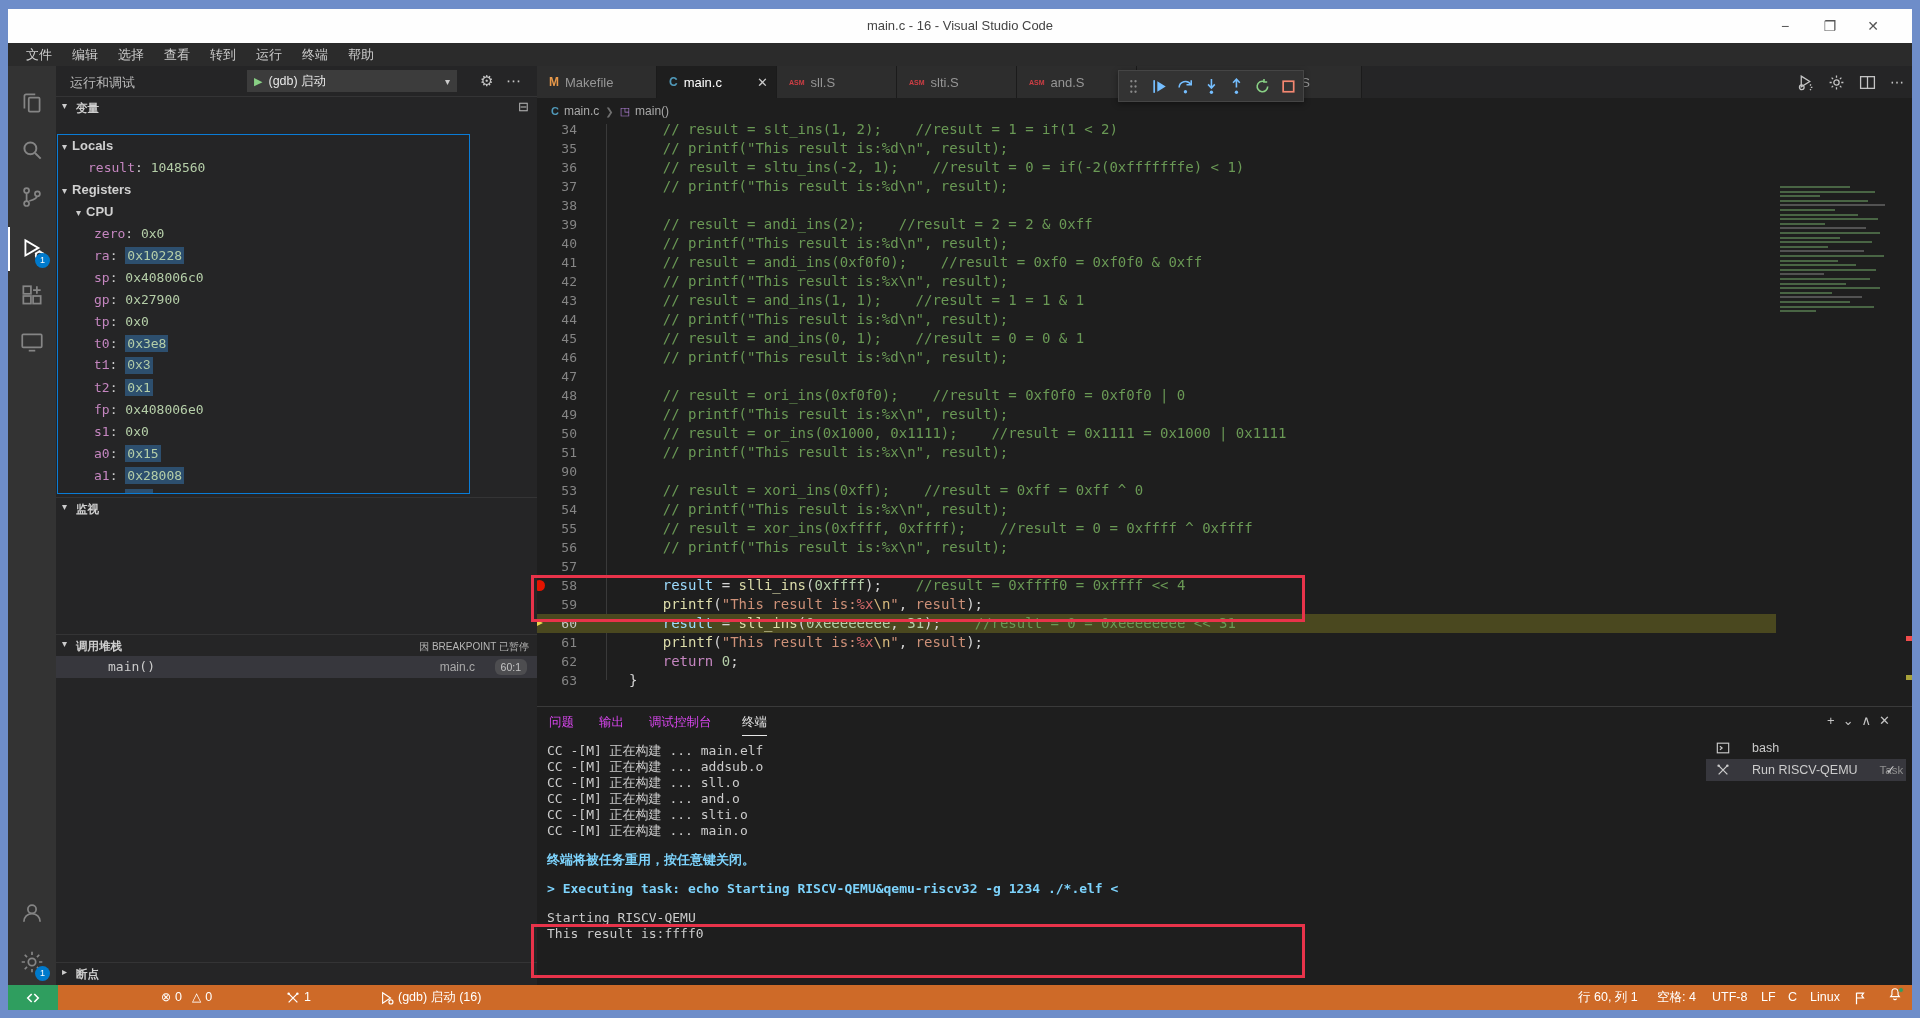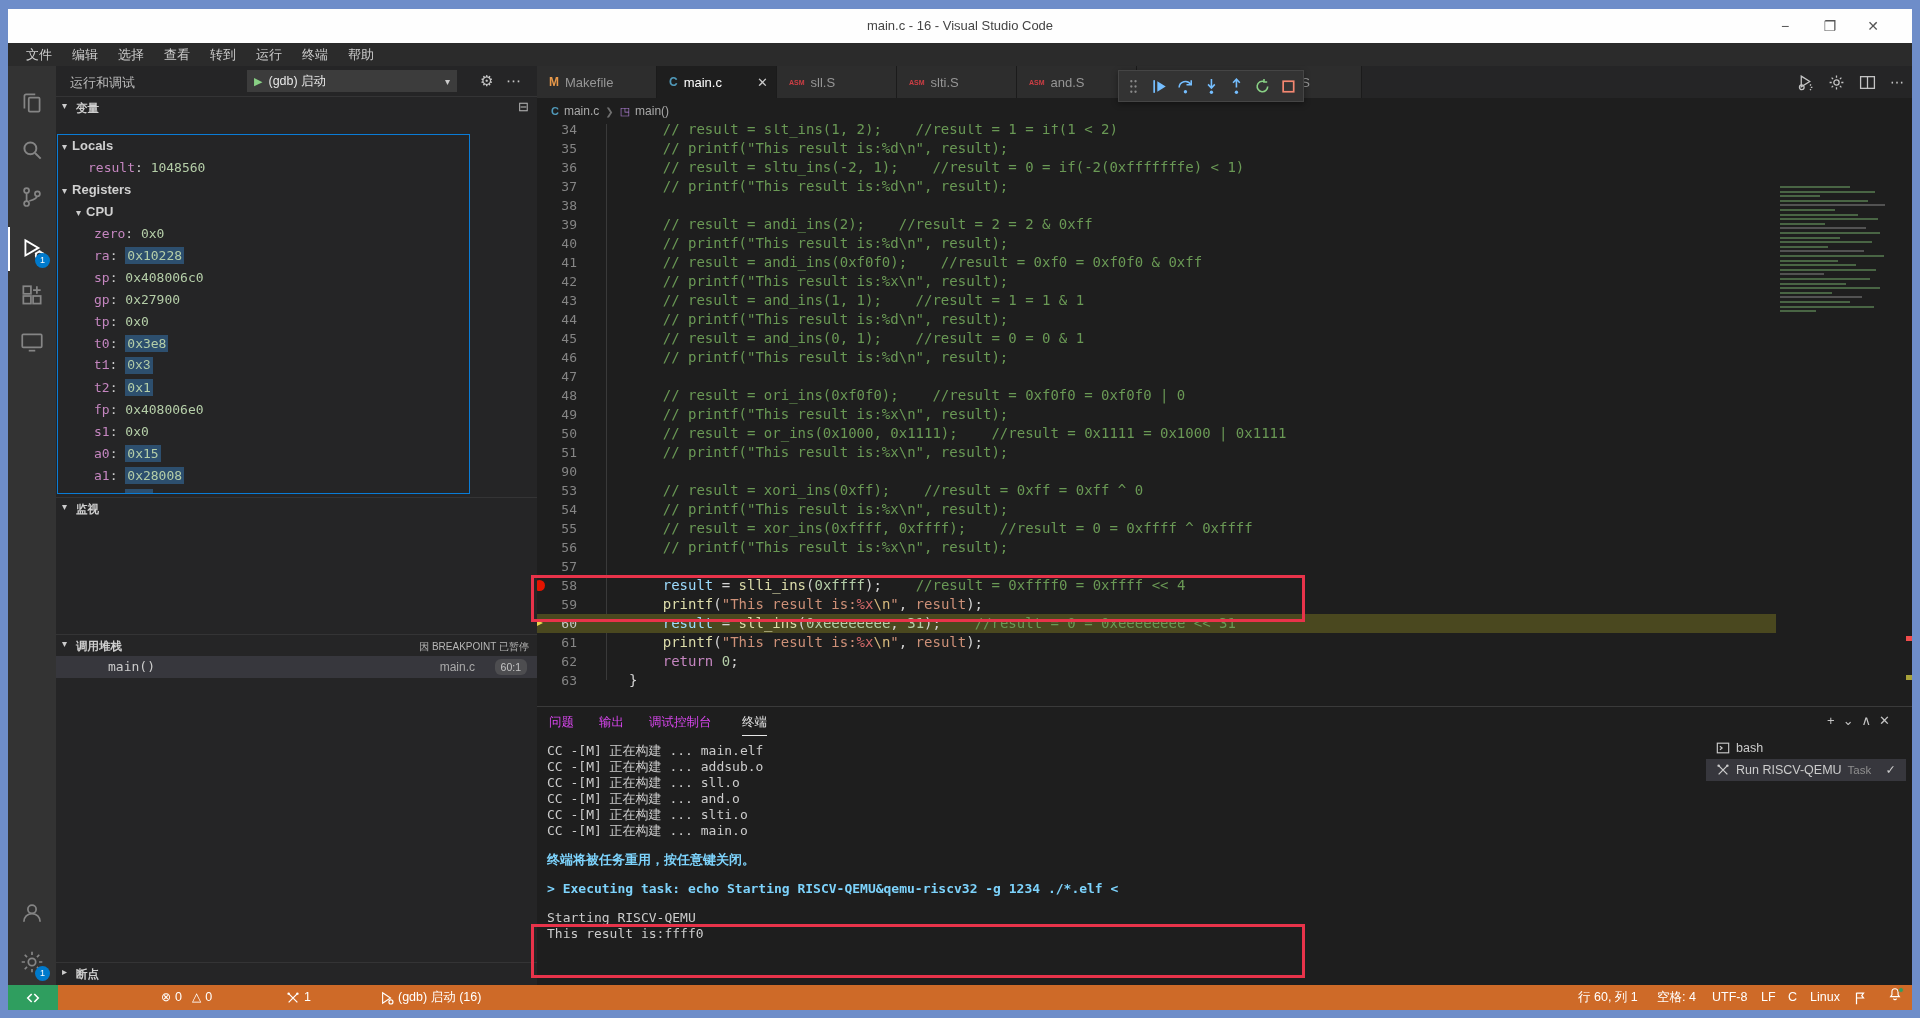--- a/index.html
+++ b/index.html
@@ -98,21 +98,21 @@
   #panel { left:537px; top:706px; width:1375px; height:279px; background:#1e1e1e; border-top:1px solid #3a3a3a; color:#cccccc; }
   .panel-tab { position:absolute; top:7px; font-size:12.5px; color:#d946ef; }
   .panel-tab.active { color:#e7e7e7; border-bottom:1px solid #e7e7e7; padding-bottom:4px; }
   #panel-actions { position:absolute; right:22px; top:6px; display:flex; gap:8px; color:#c5c5c5; font-size:13px; }
   #terminal-out { position:absolute; left:10px; top:36px; width:1140px; font-family:"DejaVu Sans Mono", monospace; font-size:13px; color:#cccccc; }
   .term-line { height:16px; line-height:16px; white-space:pre; }
   .term-line.bold { font-weight:bold; color:#7dd3fc; }
   .term-line.gap { margin-top:13px; }
 
   #terminal-list { position:absolute; right:6px; top:30px; width:200px; }
-  .tl-row { position:relative; height:22px; line-height:22px; font-size:12.5px; color:#cccccc; padding-left:10px; display:flex; align-items:center; gap:6px; }
+  .tl-row { position:relative; height:22px; line-height:22px; font-size:12.5px; color:#cccccc; padding-left:10px; display:flex; align-items:center; gap:22px; }
   .tl-row.selected { background:#37373d; }
   .tl-row svg { width:14px; height:14px; flex:none; }
   .tl-suffix { color:#8f8f8f; font-size:11.5px; }
   .tl-check { position:absolute; right:10px; color:#cccccc; }
 
   
   #statusbar { left:8px; top:985px; width:1904px; height:25px; background:#ce6a28; color:#ffffff; font-size:12.5px; }
   #remote-seg { position:absolute; left:0; top:0; width:50px; height:25px; background:#2f9e5f; display:flex; align-items:center; justify-content:center; }
   .sb-item { position:absolute; top:0; height:25px; line-height:25px; display:flex; align-items:center; gap:4px; }
   .sb-ico { font-size:12px; }

